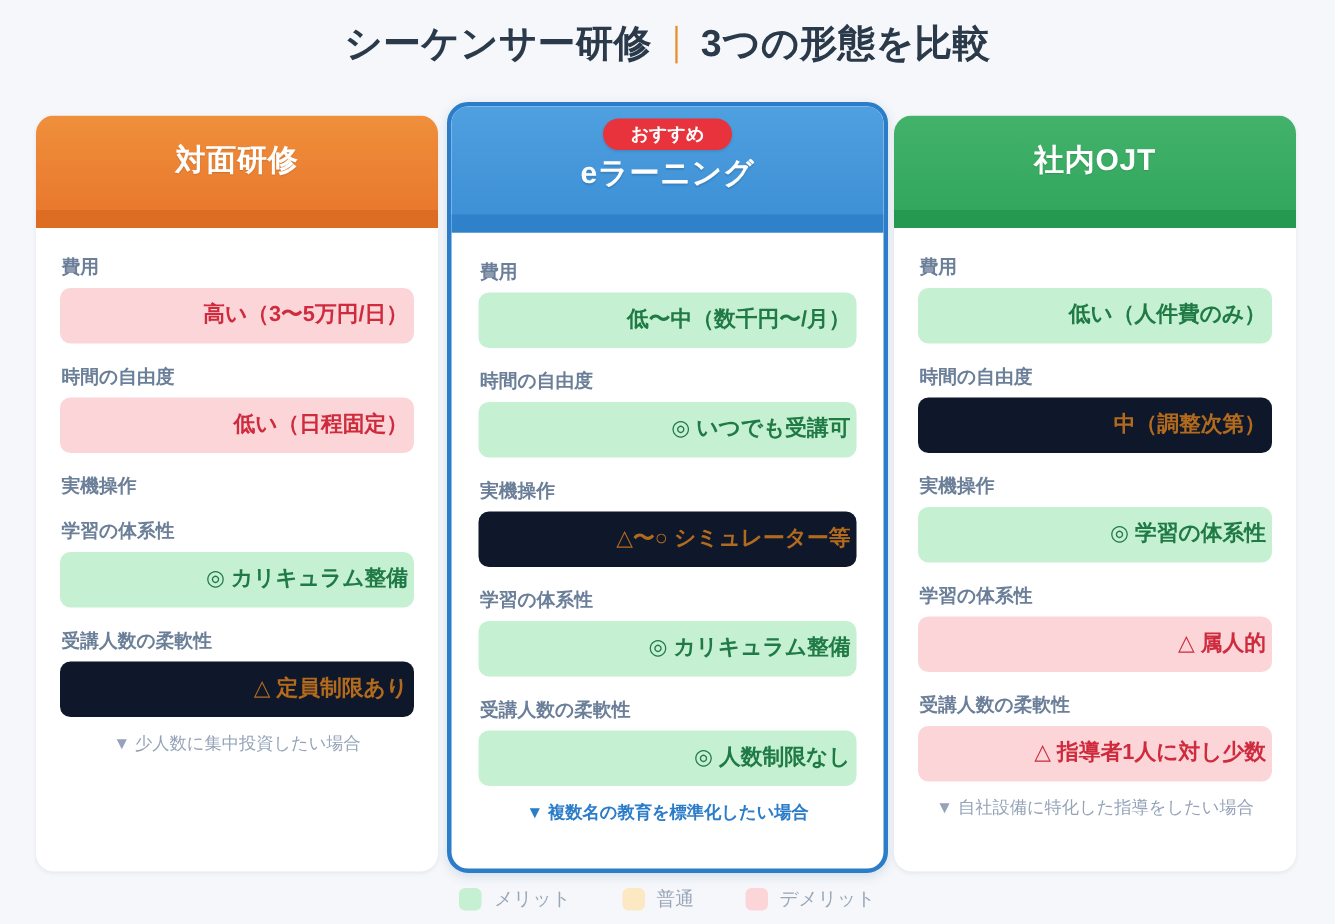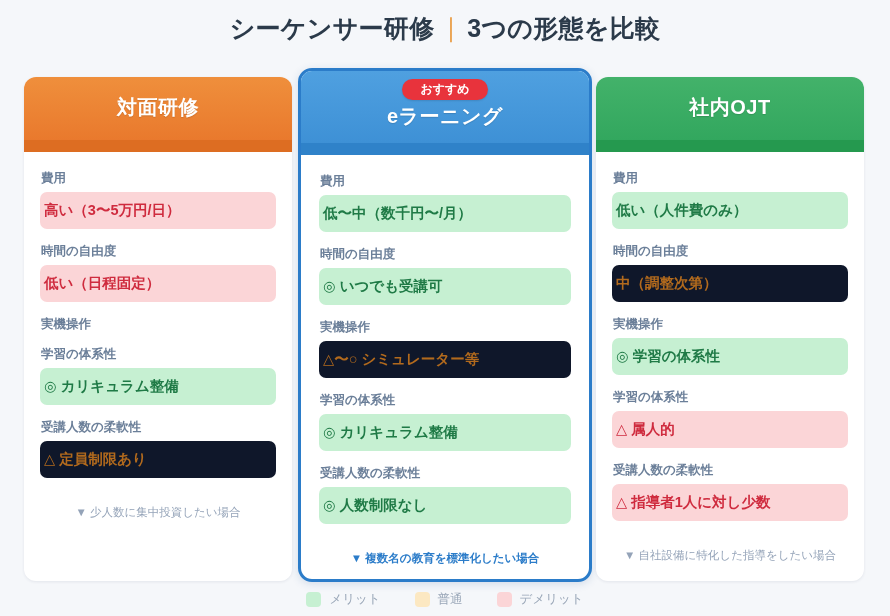--- a/index.html
+++ b/index.html
@@ -137,35 +137,35 @@
     font-size: 12.5px;
     font-weight: bold;
     color: #6b7f99;
     margin: 0 0 6px 1px;
     line-height: 16px;
   }
   .row-label.spaced { margin-top: 14px; }
 
   .pill {
     border-radius: 7px;
-    text-align: left;
+    text-align: right;
     font-size: 14.5px;
     font-weight: bold;
     padding: 9px 4px 10px 4px;
     line-height: 18px;
     white-space: nowrap;
   }
   .pill.good { background: #c6f0d2; color: #1f7a46; }
   .pill.neutral { background: #0f172a; color: #b26a1d; }
   .pill.bad { background: #fbd5d7; color: #cf2b3e; }
 
   .card-foot {
     text-align: center;
     font-size: 11.5px;
-    margin-top: 26px;
+    margin-top: 10px;
     line-height: 16px;
     color: #94a3b8;
     white-space: nowrap;
   }
   .card-foot.highlight {
     color: #2b7cc9;
     font-weight: bold;
     font-size: 11.5px;
   }
 

